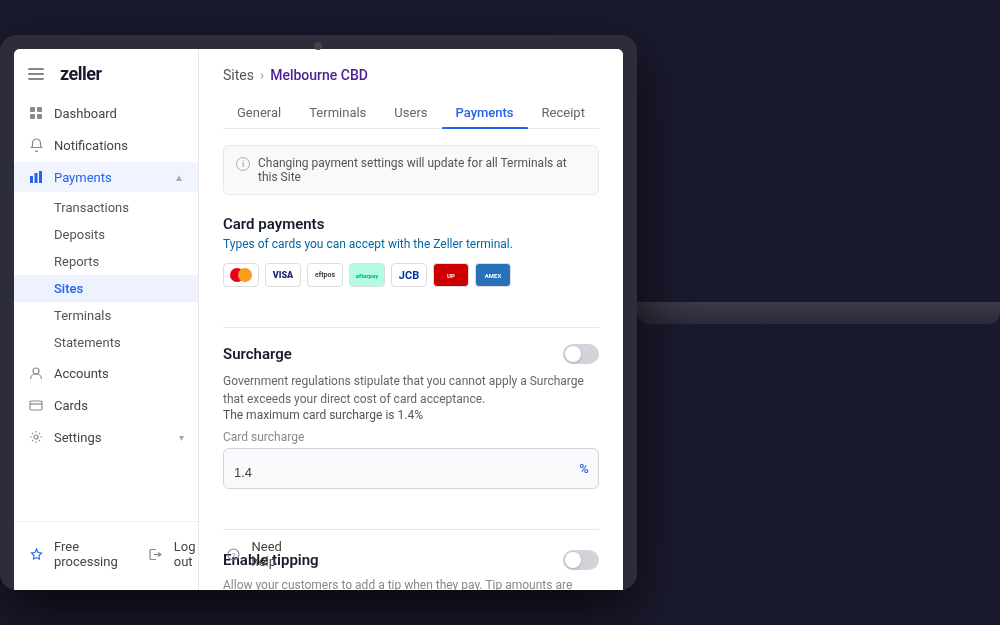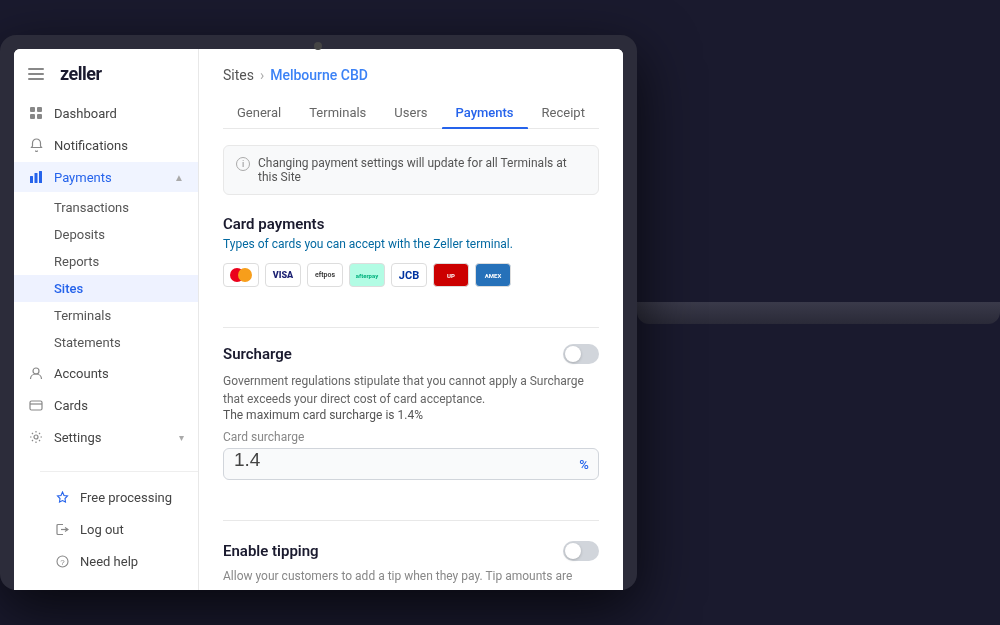--- a/index.html
+++ b/index.html
@@ -147,26 +147,25 @@
       cursor: pointer;
     }
     .nav-subitem.active {
       color: #2563eb;
       font-weight: 500;
       background: #eef2ff;
     }
 
     .sidebar-bottom {
       display: flex;
-      flex-direction: column;
+      flex-direction: row;
       gap: 2px;
       padding-top: 10px;
       border-top: 1px solid #eee;
       margin-top: 10px;
-      margin-left: 26px;
     }
 
     
     .main-content {
       flex: 1;
       display: flex;
       flex-direction: column;
       background: #fff;
       overflow-y: auto;
       padding: 18px 24px;
@@ -179,21 +178,21 @@
       gap: 6px;
       font-size: 14px;
       color: #888;
       margin-bottom: 14px;
     }
     .breadcrumb-link {
       color: #555;
       cursor: pointer;
     }
     .breadcrumb-separator { color: #aaa; font-size: 14px; }
-    .breadcrumb-current { color: #3b82f6; font-weight: 500; }
+    .breadcrumb-current { color: #4c1d95; font-weight: 500; }
 
     
     .tabs {
       display: flex;
       gap: 0;
       border-bottom: 1px solid #e8e8e8;
       margin-bottom: 16px;
     }
     .tab {
       padding: 8px 14px;
@@ -362,22 +361,22 @@
     }
     .input-wrapper {
       position: relative;
       display: flex;
       align-items: center;
     }
     .input-field {
       width: 100%;
       border: 1px solid #d1d5db;
       border-radius: 6px;
-      padding: 0 32px 8px 10px;
-      font-size: 19px;
+      padding: 16px 32px 8px 10px;
+      font-size: 13px;
       color: #444;
       background: #f9fafb;
       outline: none;
     }
     .input-suffix {
       position: absolute;
       right: 10px;
       color: #2563eb;
       font-size: 13px;
       font-weight: 500;

